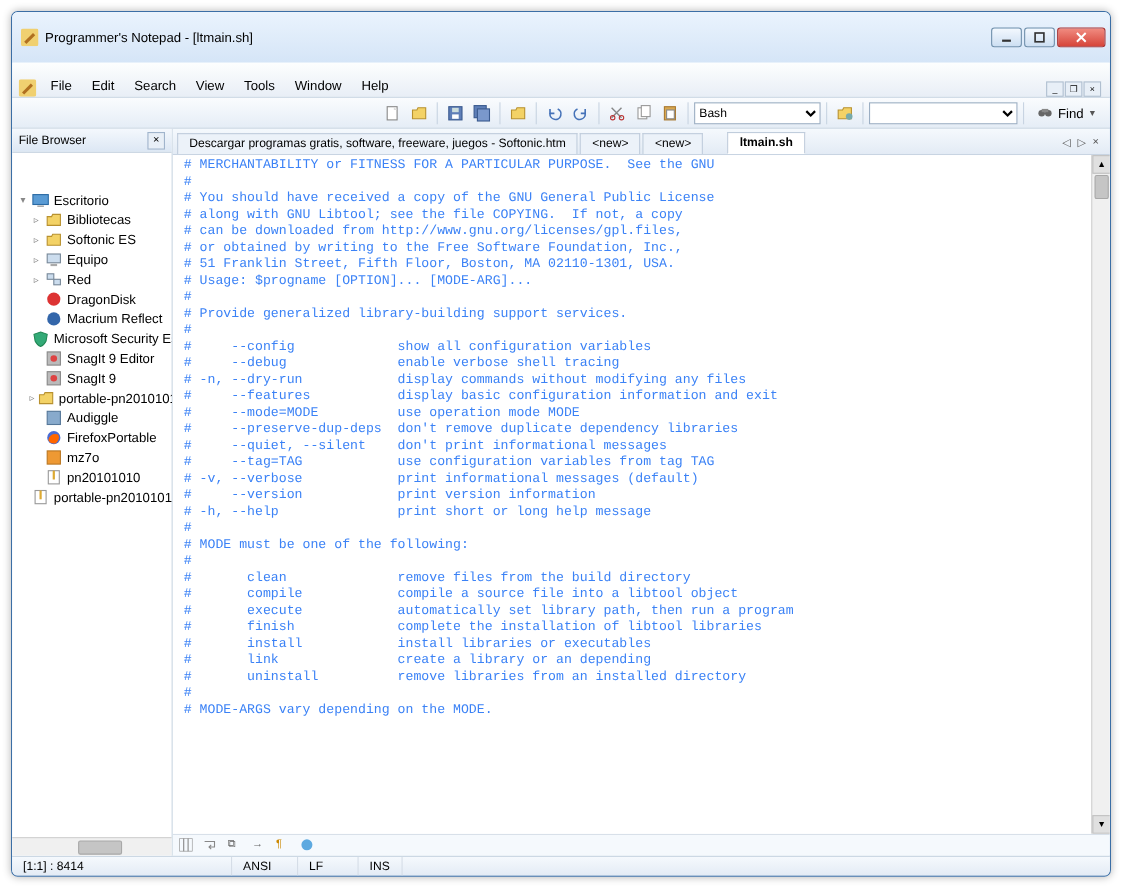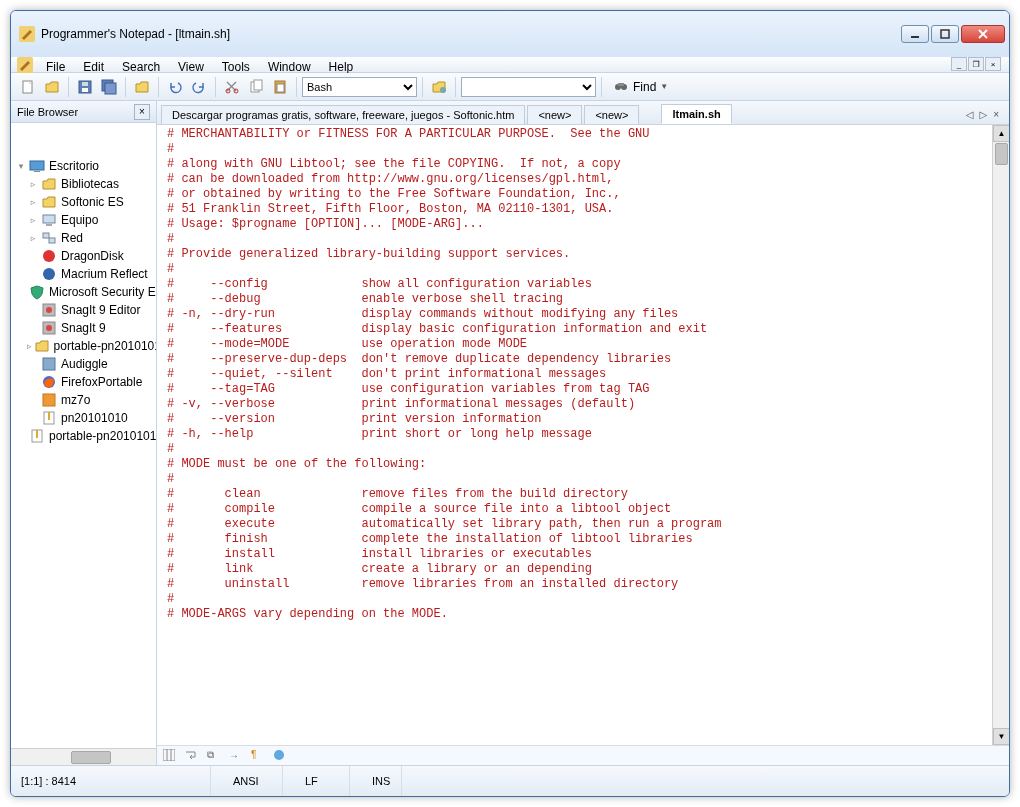--- a/index.html
+++ b/index.html
@@ -38,34 +38,34 @@
   border:1px solid #6f8fab;
   border-radius:3px;
   display:flex; align-items:center; justify-content:center;
   font-size:9px; font-weight:bold;
   background:linear-gradient(#f3f8fe,#cddff2);
   cursor:pointer;
 }
 .win-btn.close { background:linear-gradient(#f08b80,#d6453a); color:#fff; border-color:#a33; width:44px;}
 .win-btn.min,.win-btn.max{width:28px;}
 .menubar {
-  height:16px;
+  height:32px;
   background:linear-gradient(#fdfefe,#e8eef6);
   border-bottom:1px solid #c8d4e2;
-  display:flex; align-items:flex-start; padding:0 6px;
+  display:flex; align-items:flex-end; padding:0 6px;
 }
 .menu-item { padding:3px 9px; cursor:pointer; }
 .menubar-spacer{flex:1;}
 .mdi-btns{display:flex;gap:1px;margin-right:2px;}
 .mdi-btn{width:16px;height:14px;border:1px solid #b0bfd0;background:#e8eff7;font-size:8px;display:flex;align-items:center;justify-content:center;cursor:pointer;}
 .toolbar {
   height:28px;
   background:linear-gradient(#fafcfe,#e5edf6);
   border-bottom:1px solid #c8d4e2;
-  display:flex; align-items:center; padding:0 6px; gap:2px;
+  display:flex; align-items:center; padding:0 6px; gap:2px;justify-content:flex-end;
 }
 .tb-btn{width:22px;height:22px;display:flex;align-items:center;justify-content:center;cursor:pointer;border:1px solid transparent;border-radius:2px;}
 .tb-sep{width:1px;height:20px;background:#c8d4e2;margin:0 3px;}
 .tb-select{height:20px;font-size:11px;border:1px solid #9baec3;background:#fff;}
 .tb-select.lang{width:115px;}
 .tb-select.search{width:135px;}
 .tb-find{display:flex;align-items:center;gap:4px;padding:0 6px;cursor:pointer;}
 .content{flex:1;display:flex;overflow:hidden;}
 .sidebar{width:146px;border-right:1px solid #c8d4e2;display:flex;flex-direction:column;background:#fff;gap:32px;}
 .sidebar-hdr{height:22px;background:linear-gradient(#f4f8fd,#dce7f4);border-bottom:1px solid #c8d4e2;display:flex;align-items:center;padding:0 6px;}
@@ -81,27 +81,27 @@
 .sb-thumb{position:absolute;left:60px;top:2px;height:13px;width:40px;background:#c5c5c5;border:1px solid #a8a8a8;border-radius:2px;}
 .editor-area{flex:1;display:flex;flex-direction:column;overflow:hidden;}
 .tabs{height:24px;background:linear-gradient(#f5f9fd,#e3ebf5);border-bottom:1px solid #c8d4e2;display:flex;align-items:flex-end;padding:0 4px;}
 .tab{padding:3px 10px;border:1px solid #c0cddc;border-bottom:none;margin-right:2px;background:#ecf2f9;font-size:11px;cursor:pointer;position:relative;top:0px;}
 .tab.active{background:#fff;font-weight:bold;border-bottom:1px solid #fff;margin-left:20px;}
 .tabs-spacer{flex:1;}
 .tab-nav{display:flex;gap:6px;padding:0 6px 4px;}
 .tab-nav span{cursor:pointer;color:#555;font-size:10px;}
 .code{flex:1;position:relative;background:#fff;overflow:hidden;}
 .code-inner{position:absolute;left:10px;top:2px;right:18px;bottom:0;overflow:hidden;font-family:Consolas,"Courier New",monospace;font-size:12px;line-height:15px;}
-.code-line{white-space:pre;color:#b91c1c;}
+.code-line{white-space:pre;color:#3b82f6;}
 .vscroll{position:absolute;right:0;top:0;width:17px;height:100%;background:#f0f0f0;border-left:1px solid #d0d0d0;}
 .vscroll-btn{width:17px;height:17px;background:#e0e0e0;border:1px solid #c0c0c0;display:flex;align-items:center;justify-content:center;font-size:8px;}
 .vscroll-thumb{position:absolute;left:2px;top:18px;width:13px;height:22px;background:#c5c5c5;border:1px solid #a8a8a8;border-radius:2px;}
 .bottom-toolbar{height:20px;background:#f5f9fd;border-top:1px solid #d5dde7;display:flex;align-items:center;padding:0 6px;gap:8px;font-size:10px;color:#666;}
 .bt-icon{width:14px;height:14px;cursor:pointer;}
-.statusbar{height:31px;background:linear-gradient(#f5f9fd,#e3ebf5);border-top:1px solid #c8d4e2;display:flex;align-items:flex-start;font-size:11px;gap:12px;}
+.statusbar{height:18px;background:linear-gradient(#f5f9fd,#e3ebf5);border-top:1px solid #c8d4e2;display:flex;align-items:flex-start;font-size:11px;}
 .status-cell{padding:0 10px;border-right:1px solid #d5dde7;height:100%;display:flex;align-items:center;}
 .status-cell:first-child{width:200px;}
 .status-cell.enc{width:60px;}
 .status-cell.eol{width:55px;}
 .status-cell.ins{width:40px;}
 .status-cell.msg{flex:1;border-right:none;}
 svg{display:block;}
 </style>
 </head>
 <body>
@@ -422,22 +422,23 @@
         <div class="tab-nav">
           <span>◁</span>
           <span>▷</span>
           <span>×</span>
         </div>
       </div>
       <div class="code">
         <div class="code-inner" id="code-inner">
             <div class="code-line"># MERCHANTABILITY or FITNESS FOR A PARTICULAR PURPOSE.  See the GNU</div>
             <div class="code-line">#</div>
+            <div class="code-line"># You should have received a copy of the GNU General Public License</div>
             <div class="code-line"># along with GNU Libtool; see the file COPYING.  If not, a copy</div>
-            <div class="code-line"># can be downloaded from http://www.gnu.org/licenses/gpl.html,</div>
+            <div class="code-line"># can be downloaded from http://www.gnu.org/licenses/gpl.files,</div>
             <div class="code-line"># or obtained by writing to the Free Software Foundation, Inc.,</div>
             <div class="code-line"># 51 Franklin Street, Fifth Floor, Boston, MA 02110-1301, USA.</div>
             <div class="code-line"></div>
             <div class="code-line"># Usage: $progname [OPTION]... [MODE-ARG]...</div>
             <div class="code-line">#</div>
             <div class="code-line"># Provide generalized library-building support services.</div>
             <div class="code-line">#</div>
             <div class="code-line">#     --config             show all configuration variables</div>
             <div class="code-line">#     --debug              enable verbose shell tracing</div>
             <div class="code-line"># -n, --dry-run            display commands without modifying any files</div>

